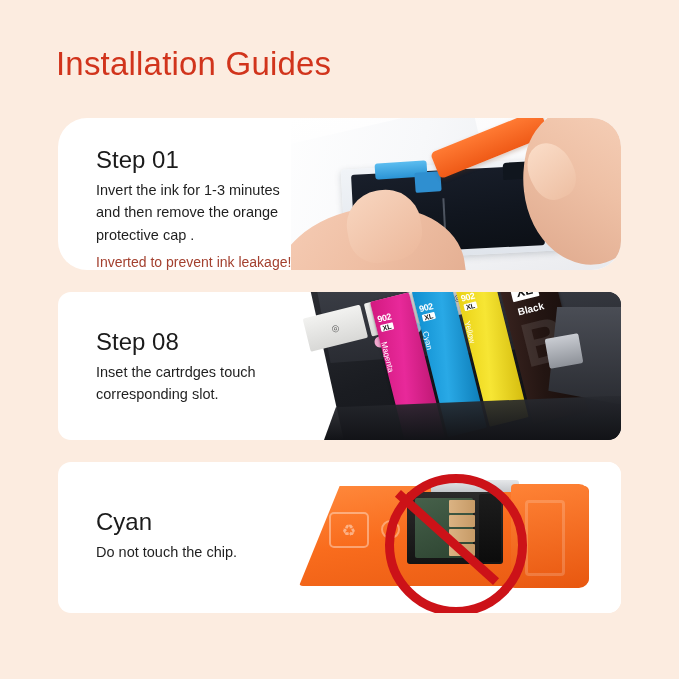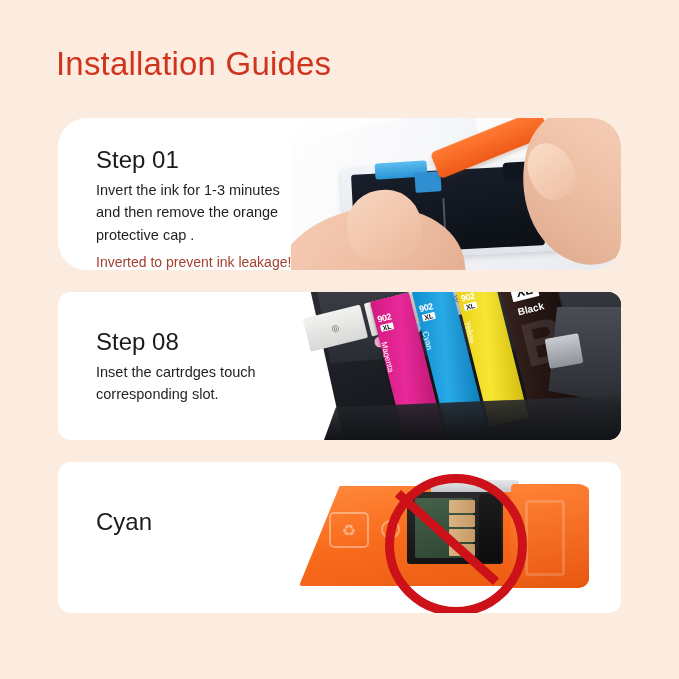--- a/index.html
+++ b/index.html
@@ -392,16 +392,17 @@
           <span class="p3-pad"></span>
         </div>
         <div class="p3-slot"></div>
         <div class="p3-ban"></div>
         <div class="p3-ban-line"></div>
       </div>
     </div>
 
     <div class="card-text" id="text-3">
       <p class="step-label">Cyan</p>
+      <p class="step-body">Do not touch the chip.</p>
     </div>
   </div>
 
 </div>
 
 </body></html>

